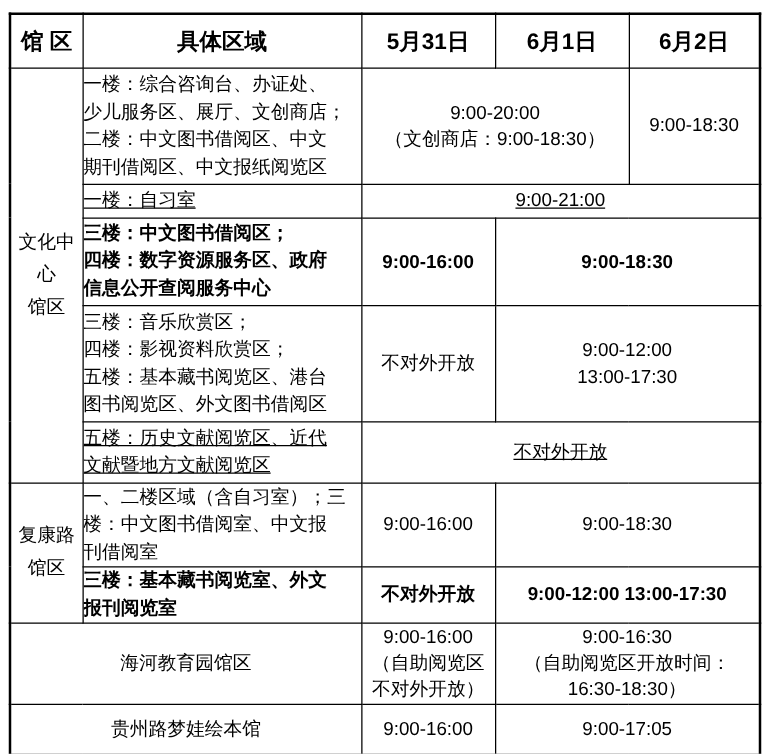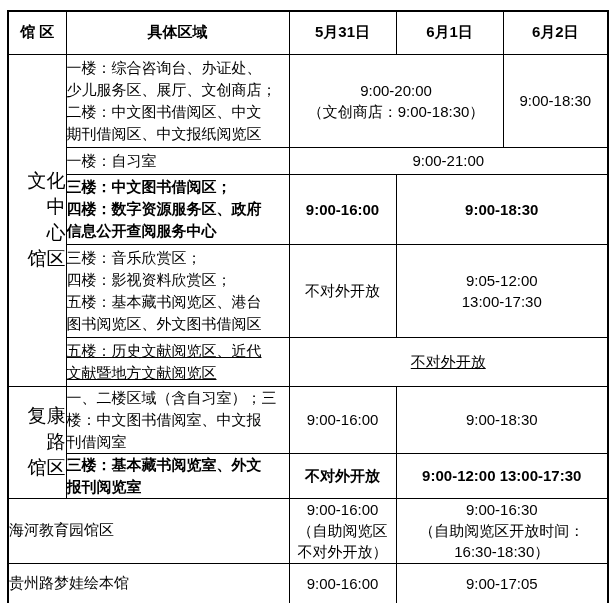--- a/index.html
+++ b/index.html
@@ -20,52 +20,52 @@
   .tbl th, .tbl td {
     border: 1px solid #000000;
     font-family: "Liberation Sans", sans-serif;
     color: #000000;
     vertical-align: middle;
     overflow: hidden;
     padding: 0;
   }
   .tbl th {
     font-weight: bold;
-    font-size: 15px;
+    font-size: 18px;
     text-align: center;
   }
   .detail {
     font-size: 15px;
     line-height: 22px;
     text-align: left;
     padding: 1px 4px;
     white-space: pre-line;
     margin-top: 36px;
   }
   .time {
     font-size: 15px;
     line-height: 21px;
     text-align: center;
     white-space: pre-line;
     padding: 1px 2px;
   }
   .area {
-    font-size: 19px;
+    font-size: 15px;
     line-height: 26px;
-    text-align: right;
+    text-align: center;
     white-space: pre-line;
   }
   .venue {
     font-size: 15px;
-    text-align: left;
+    text-align: center;
     margin-top: 28px;
   }
   tr.rh { height: 43px; }
   tr.r1 { height: 93px; }
-  tr.r2 { height: 27px; }
+  tr.r2 { height: 27px; text-decoration: underline; }
   tr.r3 { height: 70px; font-weight: bold; }
   tr.r4 { height: 93px; }
   tr.r5 { height: 49px; text-decoration: underline; }
   tr.r6 { height: 64px; }
   tr.r7 { height: 44px; font-weight: bold; }
   tr.r8 { height: 65px; }
   tr.r9 { height: 41px; }
 </style>
 </head>
 <body>
@@ -112,21 +112,21 @@
       <td class="time">9:00-16:00</td>
       <td class="time" colspan="2">9:00-18:30</td>
     </tr>
 
     <tr class="r4">
       <td class="detail">三楼：音乐欣赏区；
 四楼：影视资料欣赏区；
 五楼：基本藏书阅览区、港台
 图书阅览区、外文图书借阅区</td>
       <td class="time">不对外开放</td>
-      <td class="time" colspan="2">9:05-12:00
+      <td class="time" colspan="2">9:00-12:00
 13:00-17:30</td>
     </tr>
 
     <tr class="r5">
       <td class="detail">五楼：历史文献阅览区、近代
 文献暨地方文献阅览区</td>
       <td class="time" colspan="3">不对外开放</td>
     </tr>
 
     <tr class="r6">

